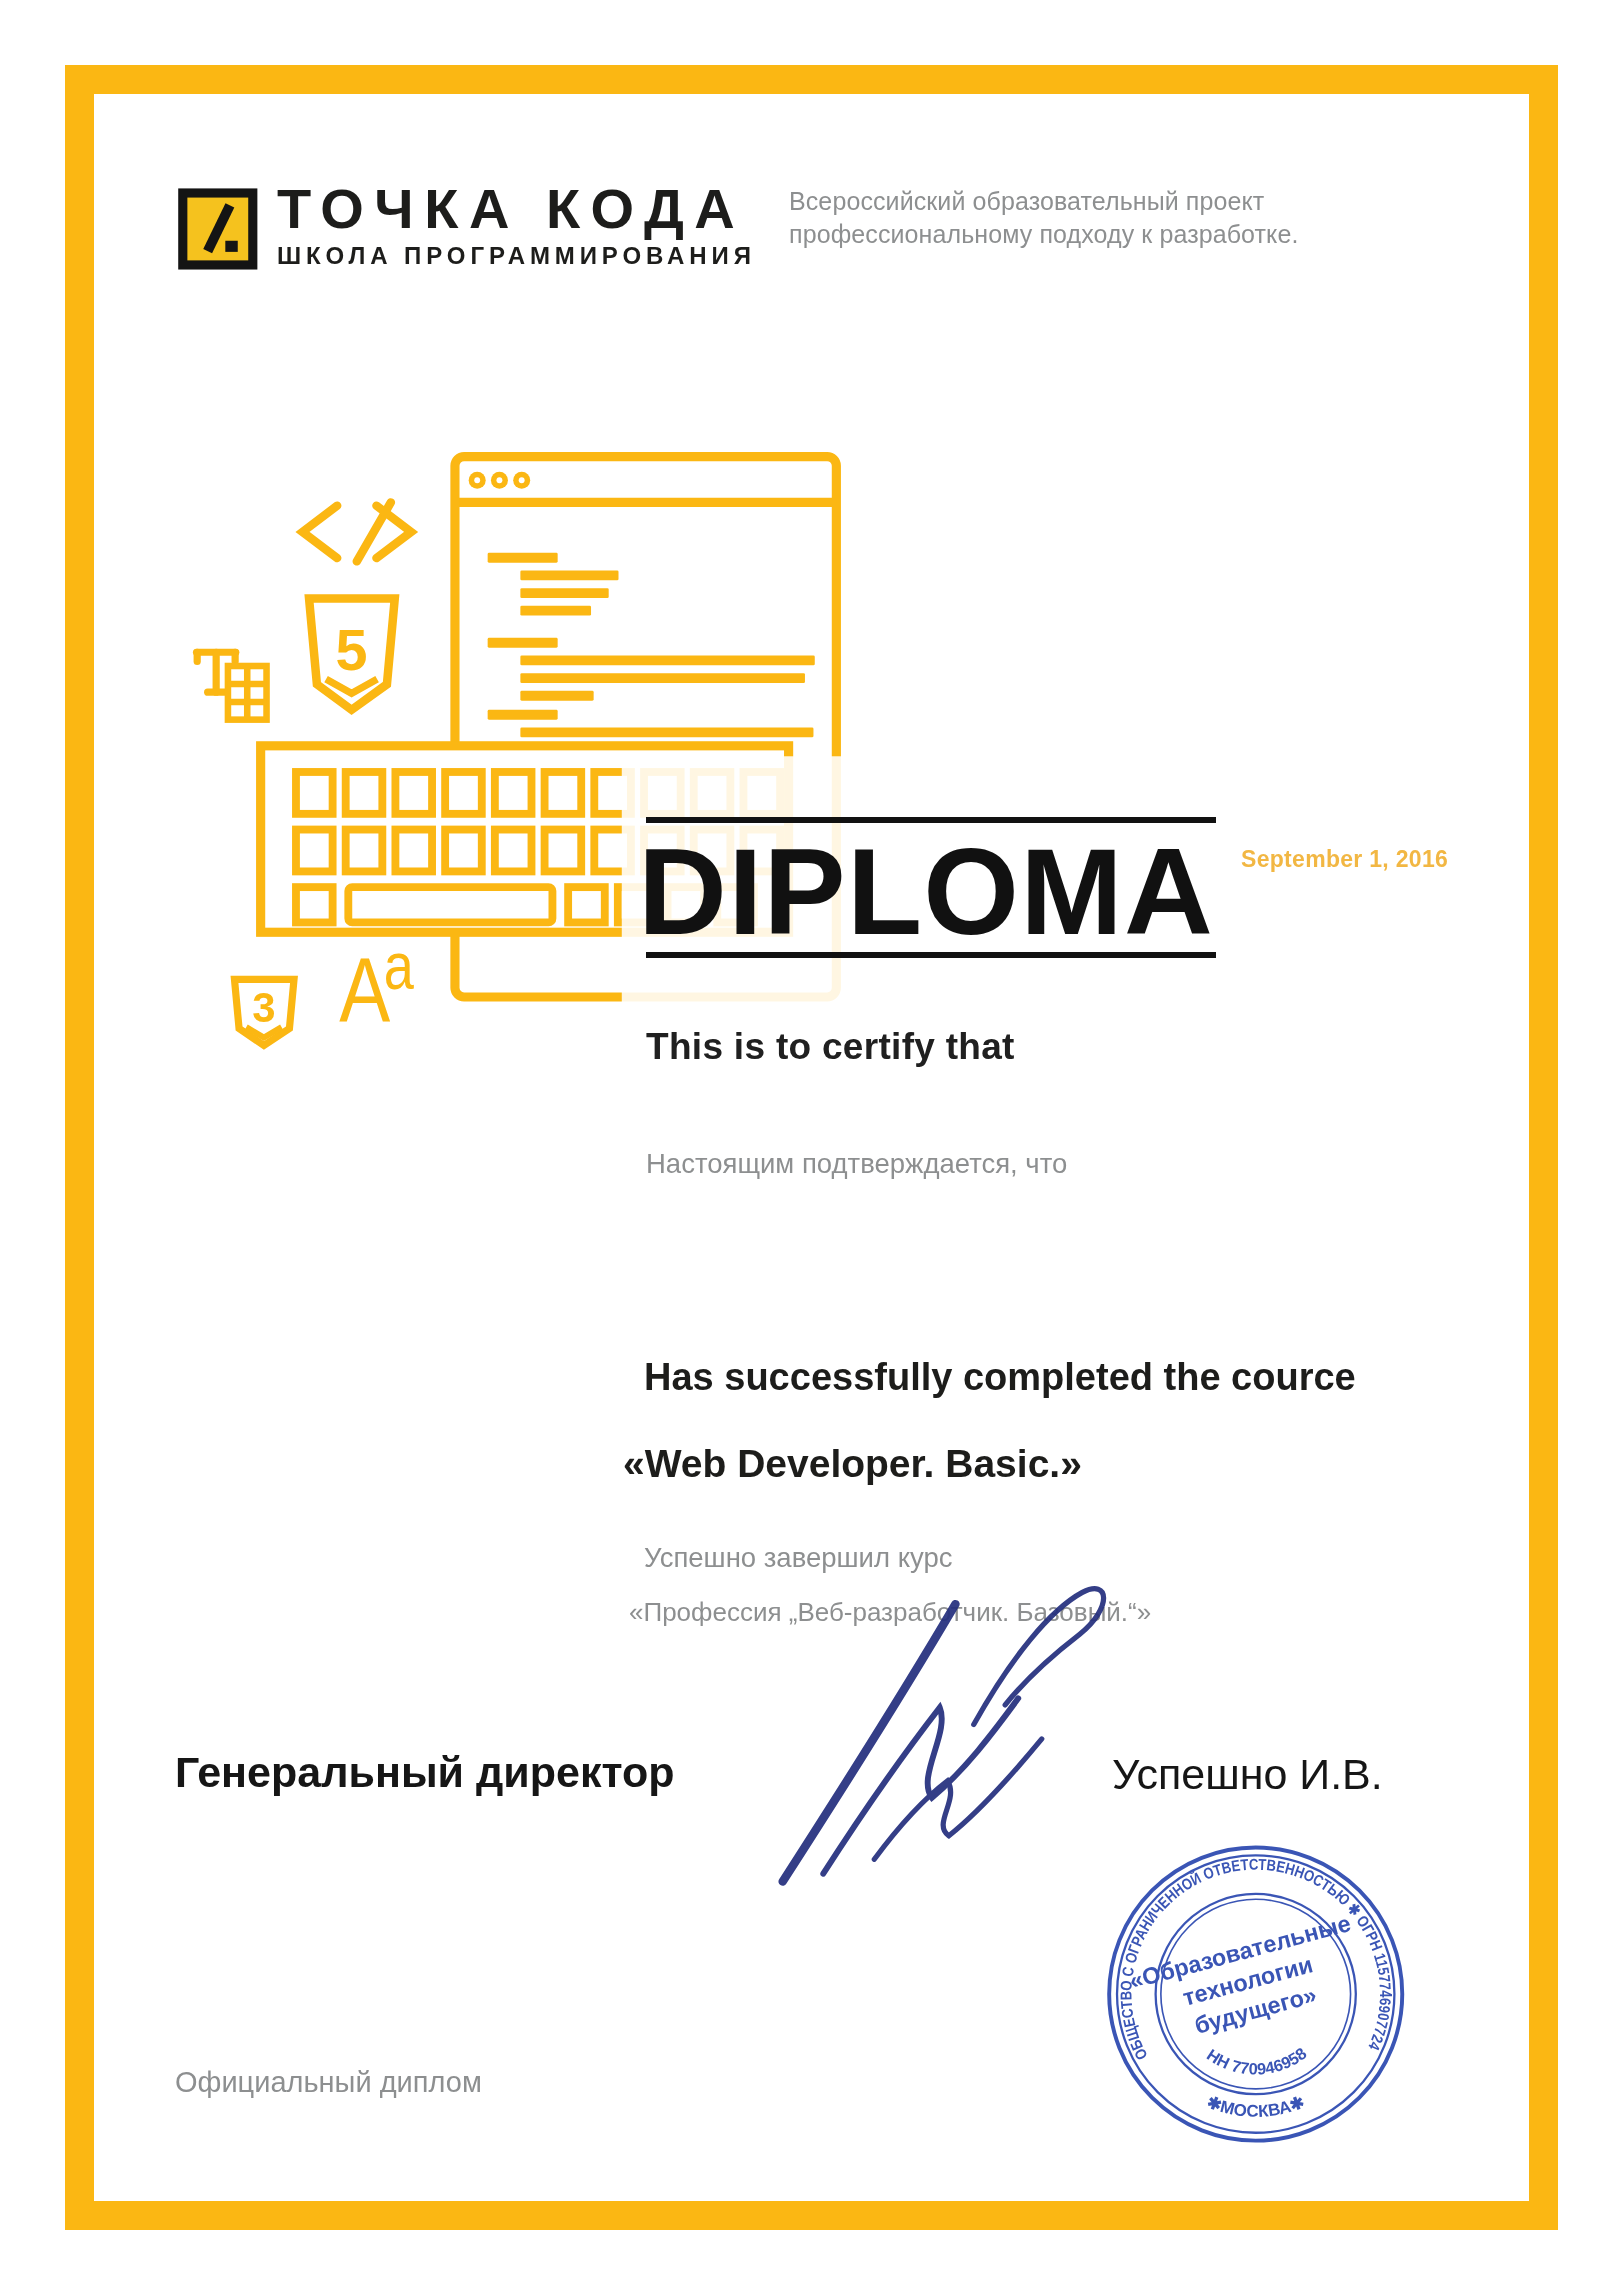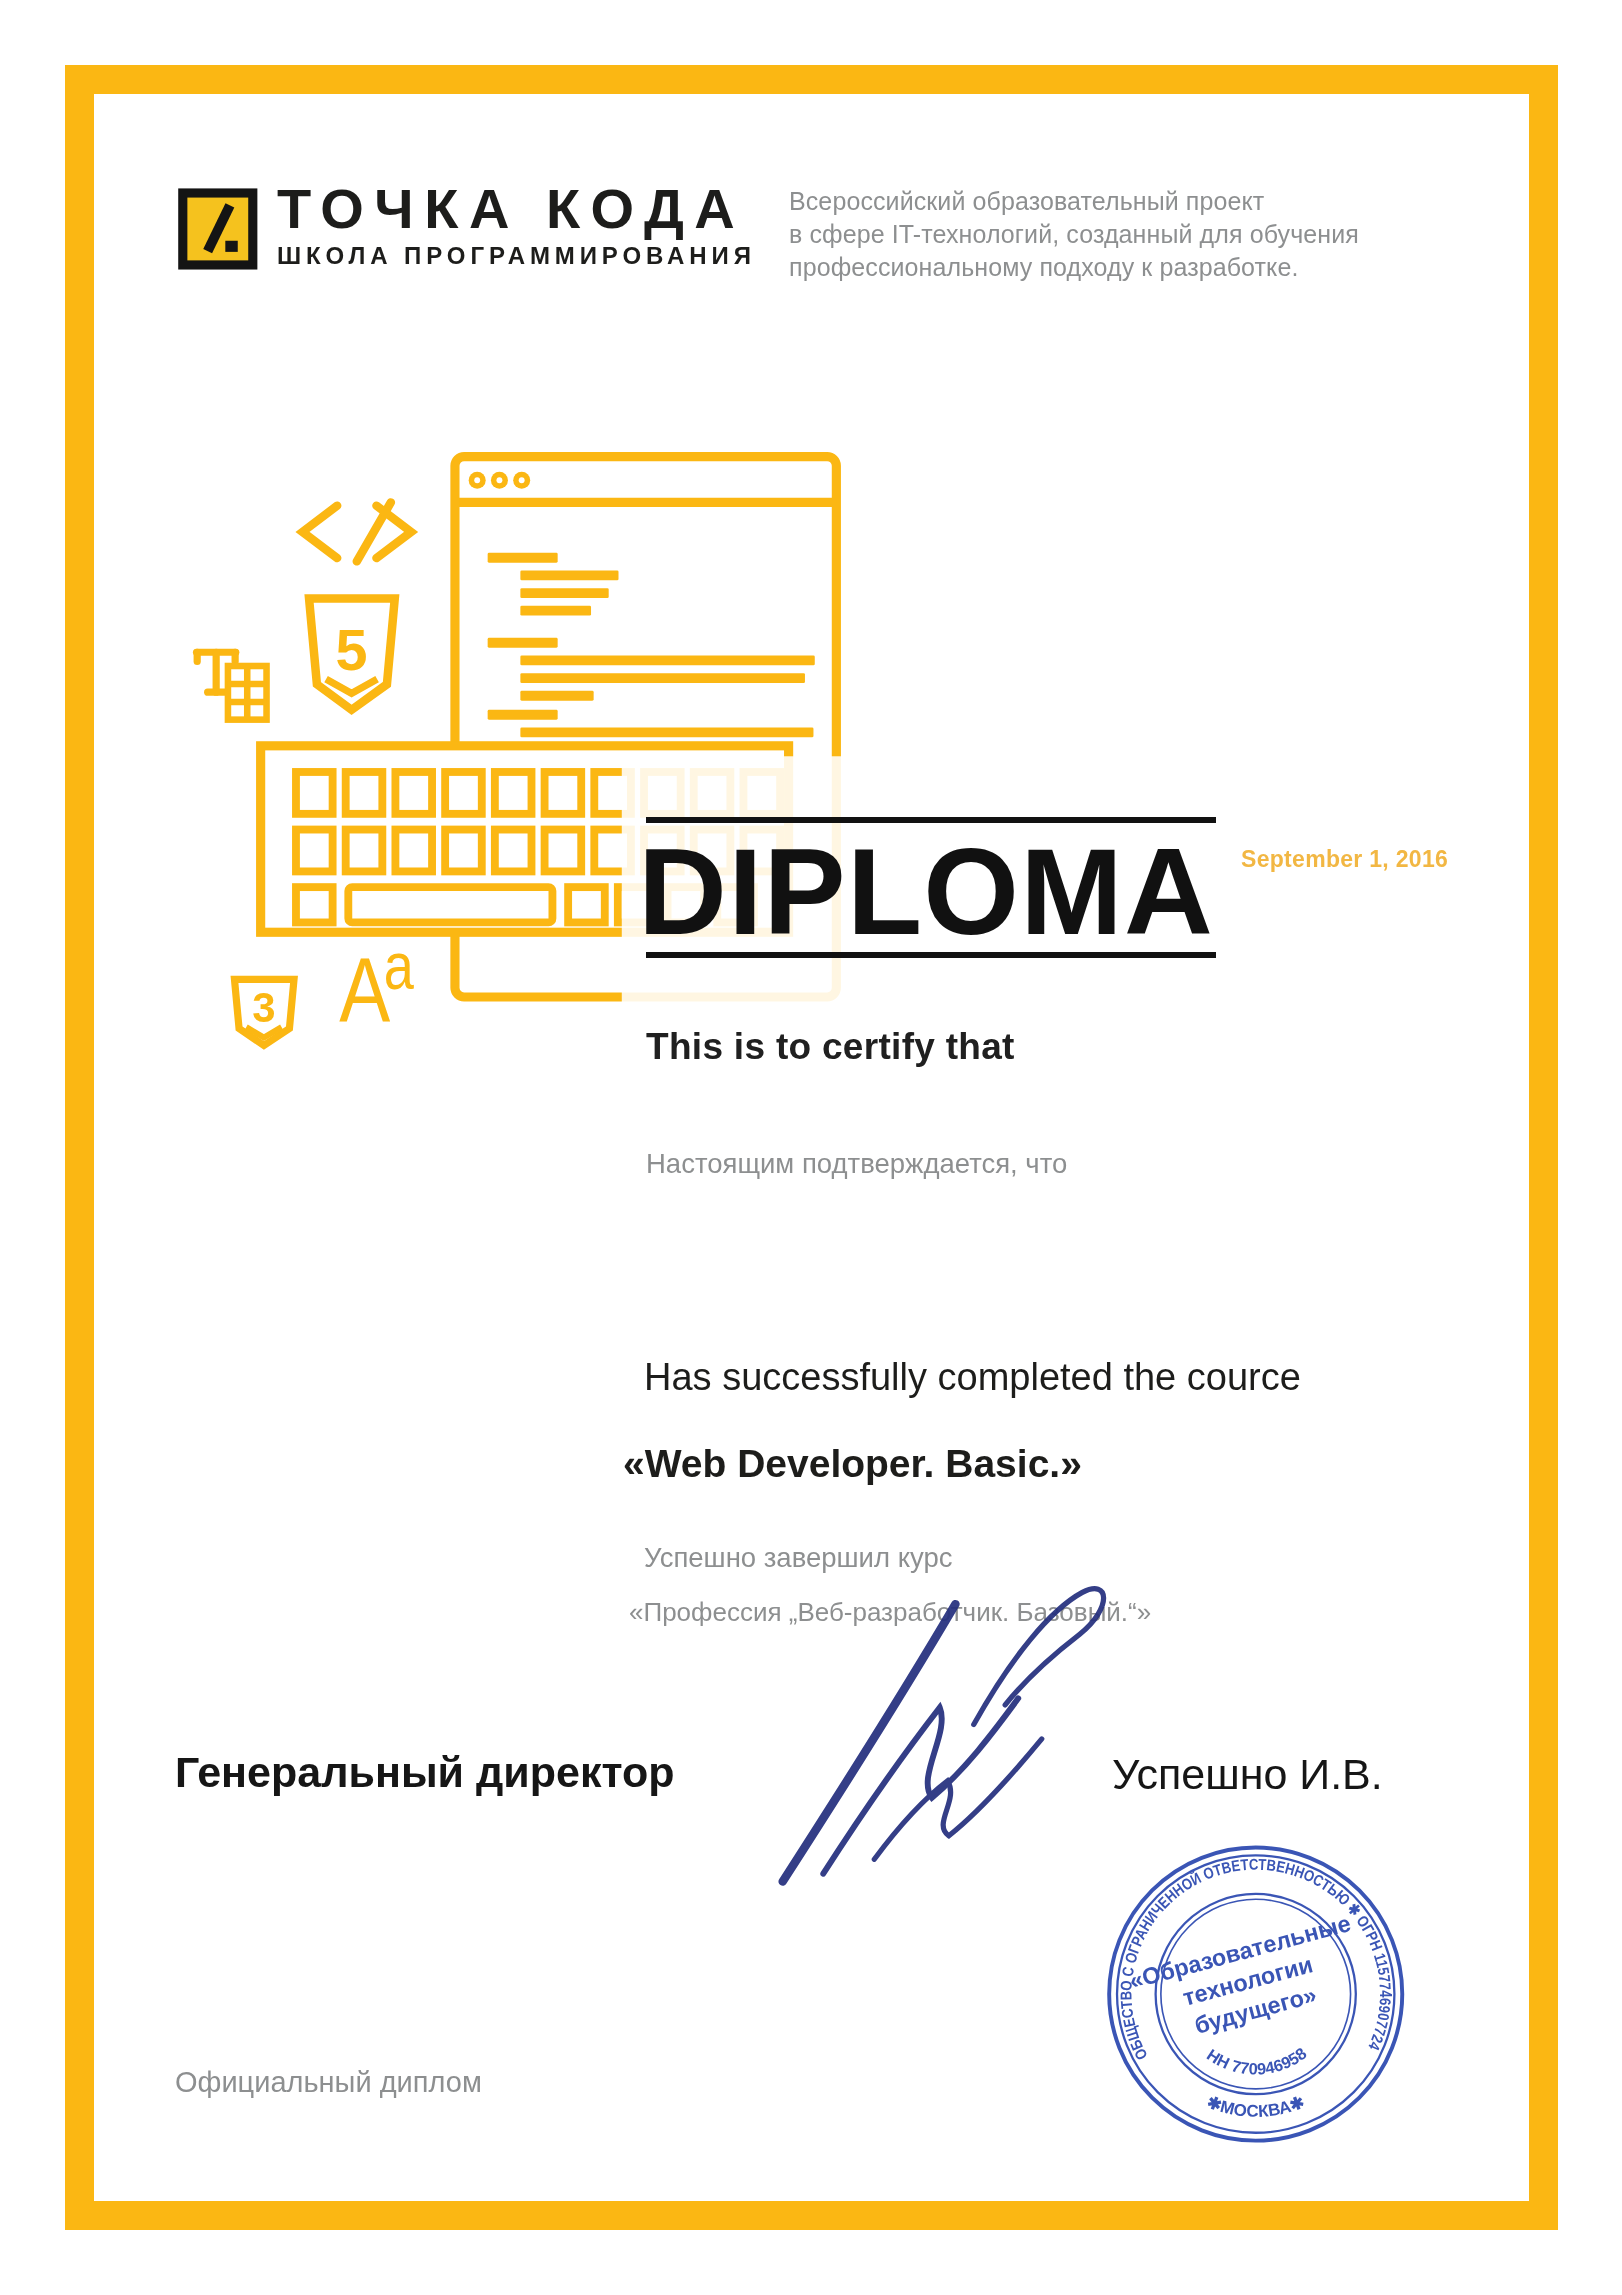--- a/index.html
+++ b/index.html
@@ -49,21 +49,21 @@
     font-size:37px;font-weight:700;color:#202020;
     letter-spacing:0.3px;white-space:nowrap;
   }
   .certify-ru{
     left:646px;top:1124px;
     font-size:27.5px;font-weight:400;color:#8D8F90;white-space:nowrap;margin-top:24px;
   }
   
   .completed-en{
     left:644px;top:1356px;
-    font-size:38px;font-weight:400;color:#1D1D1B;white-space:nowrap;
+    font-size:38px;font-weight:700;color:#1D1D1B;white-space:nowrap;
   }
   .course-name{
     left:623px;top:1442px;
     font-size:39px;font-weight:700;color:#1D1D1B;white-space:nowrap;
   }
   .completed-ru{
     left:644px;top:1542px;
     font-size:27.5px;font-weight:400;color:#8D8F90;white-space:nowrap;
   }
   .course-name-ru{
@@ -97,21 +97,20 @@
     <rect x="272" y="288" width="121" height="124" fill="#141414"></rect>
     <rect x="286" y="302" width="93" height="96" fill="#F5C21E"></rect>
     <line x1="351" y1="314" x2="317" y2="384" stroke="#141414" stroke-width="15"></line>
     <rect x="344" y="368" width="19" height="17" fill="#141414"></rect>
   </g>
 </svg>
 <div class="abs brand">ТОЧКА КОДА</div>
 <div class="abs brand-sub">ШКОЛА ПРОГРАММИРОВАНИЯ</div>
 <div class="abs desc">
   <div>Всероссийский образовательный проект</div>
-  <div>в сфере IT-технологий, созданный для обучения</div>
   <div>профессиональному подходу к разработке.</div>
 </div>
 
 <svg class="abs svg-layer" viewBox="0 0 2480 3508" width="1623" height="2295">
   <g stroke="#FBB713" fill="none" stroke-width="13">
 
     <g>
       <rect x="695" y="698" width="583" height="826" rx="14" stroke-width="14" fill="#ffffff"></rect>
       <line x1="695" y1="768" x2="1278" y2="768" stroke-width="14"></line>
       <circle cx="729" cy="734" r="13" fill="#FBB713" stroke="none"></circle>

